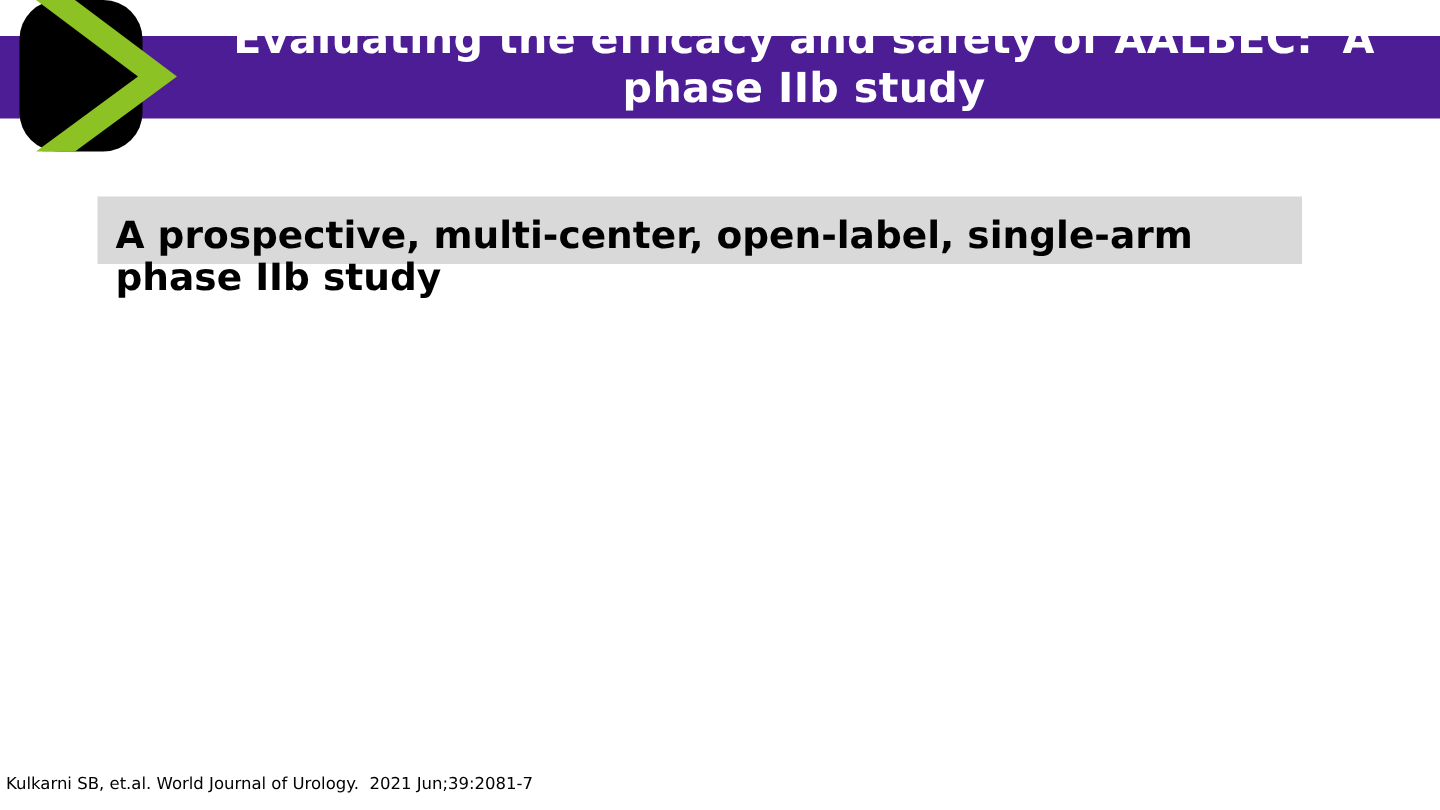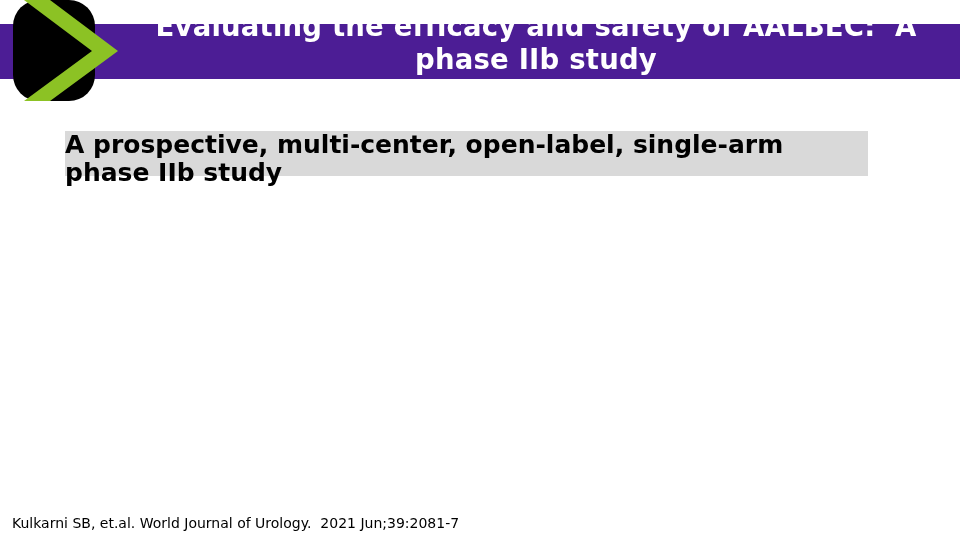--- a/index.html
+++ b/index.html
@@ -70,41 +70,41 @@
     top: 131px;
     width: 810px;
     z-index: 1;
   }
   .subtitle-text {
     font-family: "DejaVu Sans", sans-serif;
     font-weight: bold;
     font-size: 25px;
     line-height: 28px;
     color: #000000;
-    margin: 0;
+    margin: 12px;
     white-space: pre-wrap;
   }
   .hl-box {
     position: absolute;
     left: 65px;
     top: 131px;
     width: 803px;
     height: 45px;
     background: #d9d9d9;
     z-index: 0;
   }
 
   
   .footer-citation {
     position: absolute;
-    left: 12px;
+    left: 4px;
     top: 516px;
     font-family: "DejaVu Sans", sans-serif;
     font-weight: normal;
-    font-size: 14px;
+    font-size: 11px;
     line-height: 14px;
     color: #000000;
     white-space: pre;
   }
 </style>
 </head>
 <body>
 
 <div class="slide">
 

